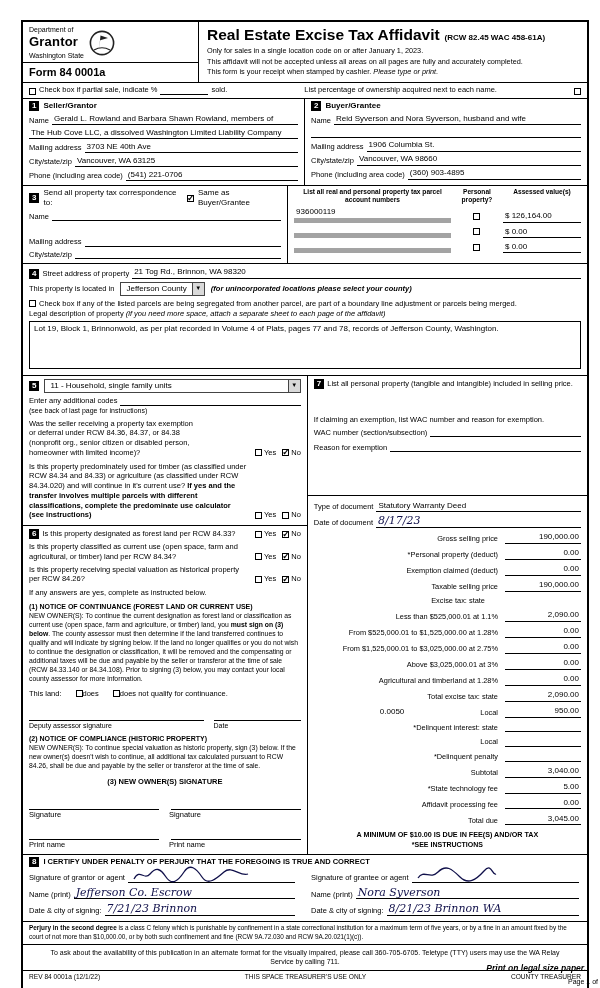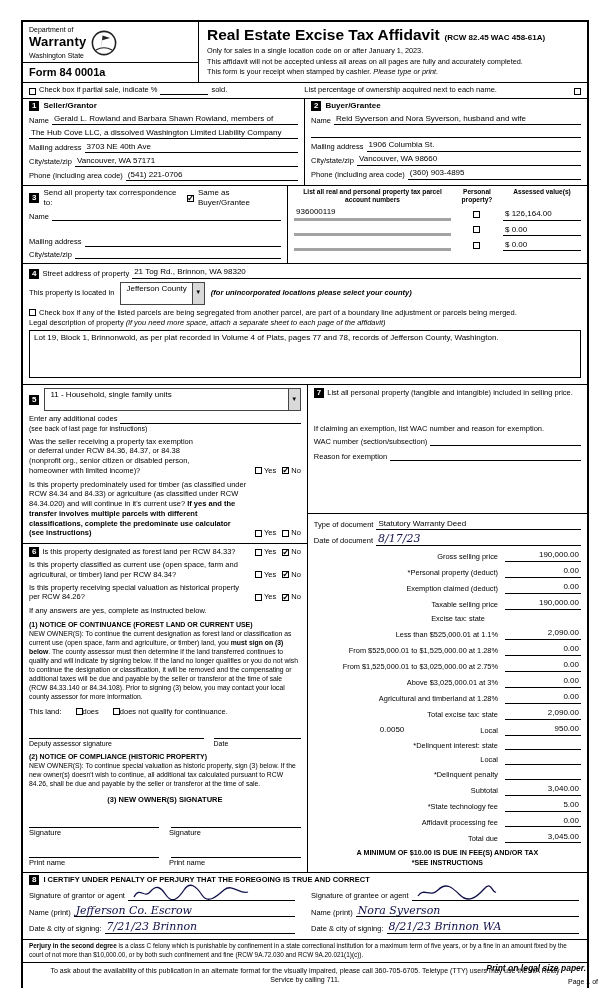--- a/index.html
+++ b/index.html
@@ -41,26 +41,26 @@
   .two { display:flex; border-bottom:1px solid #000; }
   .two .colL { width:50%; border-right:1px solid #000; padding:2px 6px 4px; }
   .two .colR { width:50%; padding:2px 6px 4px; }
 
   .sec3row { display:flex; border-bottom:1px solid #000; }
   .s3l { width:47%; border-right:1px solid #000; padding:2px 6px 4px; }
   .s3r { width:53%; padding:2px 6px 4px; }
   .phead { display:flex; font-weight:bold; font-size:6.6px; text-align:center; line-height:1.15; }
   .pc1 { flex:1; } .pc2 { width:52px; } .pc3 { width:78px; }
   .prow { display:flex; align-items:flex-end; margin-top:4px; }
-  .prow .pc1 { border-bottom:3px solid #a3a3a3; min-height:10px; font-size:8px; padding:0 2px; }
+  .prow .pc1 { border-bottom:5px solid #a3a3a3; min-height:10px; font-size:8px; padding:0 2px; }
   .prow .pc2 { text-align:center; }
   .prow .pc3 { border-bottom:1px solid #000; min-height:10px; font-size:8px; padding:0 2px; text-align:left; }
 
   .sec4 { padding:2px 6px 4px; border-bottom:1px solid #000; }
-  .dd { display:inline-flex; align-items:stretch; border:1px solid #444; height:23px; vertical-align:middle; background:#fff; }
+  .dd { display:inline-flex; align-items:stretch; border:1px solid #444; height:14px; vertical-align:middle; background:#fff; }
   .dd-val { padding:1px 5px 0; font-size:8px; white-space:nowrap; }
   .dd-arrow { width:12px; background:#d9d9d9; border-left:1px solid #444; font-size:6px; display:flex; align-items:center; justify-content:center; }
   .legalbox { border:1px solid #000; min-height:48px; margin:2px 0 2px; padding:2px 4px; font-size:8px; }
 
   .main { display:flex; border-bottom:1px solid #000; min-height:474px; }
   .mleft { width:50.5%; border-right:1px solid #000; display:flex; flex-direction:column; }
   .mright { width:49.5%; display:flex; flex-direction:column; }
   .sec5 { padding:3px 6px 5px; }
   .sec6 { border-top:1px solid #000; padding:2px 6px 4px; flex:1; }
   .q { display:flex; align-items:flex-end; margin-top:3px; }
@@ -114,21 +114,21 @@
 <body>
 
 <div class="page">
 <div class="form">
 
   <div class="hdr">
     <div class="hdr-left">
       <div class="dor">
         <div class="dor-text">
           <div class="small">Department of</div>
-          <div class="big">Warranty</div>
+          <div class="big">Grantor</div>
           <div class="sub">Washington State</div>
         </div>
         <svg width="26" height="26" viewBox="0 0 26 26">
           <circle cx="13" cy="13" r="11.6" fill="none" stroke="#222" stroke-width="1.6"></circle>
           <path d="M10 20 L11.5 5.5 L19 8 L11.2 10.2" fill="#222"></path>
           <path d="M5 20 Q13 15.5 21 20" fill="none" stroke="#222" stroke-width="1.2"></path>
         </svg>
       </div>
       <div class="form-num">Form 84 0001a</div>
     </div>
@@ -166,21 +166,21 @@
           </div>
       <div class="fl">
             <span class="fill">The Hub Cove LLC, a dissolved Washington Limited Liability Company</span>
           </div>
       <div class="fl">
             <span class="lbl">Mailing address</span>
             <span class="fill">3703 NE 40th Ave</span>
           </div>
       <div class="fl">
             <span class="lbl">City/state/zip</span>
-            <span class="fill">Vancouver, WA 57171</span>
+            <span class="fill">Vancouver, WA 63125</span>
           </div>
       <div class="fl">
             <span class="lbl">Phone (including area code)</span>
             <span class="fill">(541) 221-0706</span>
           </div>
     </div>
     <div class="colR">
       <div class="sech">
             <span class="num">2</span>
             <span>Buyer/Grantee</span>

